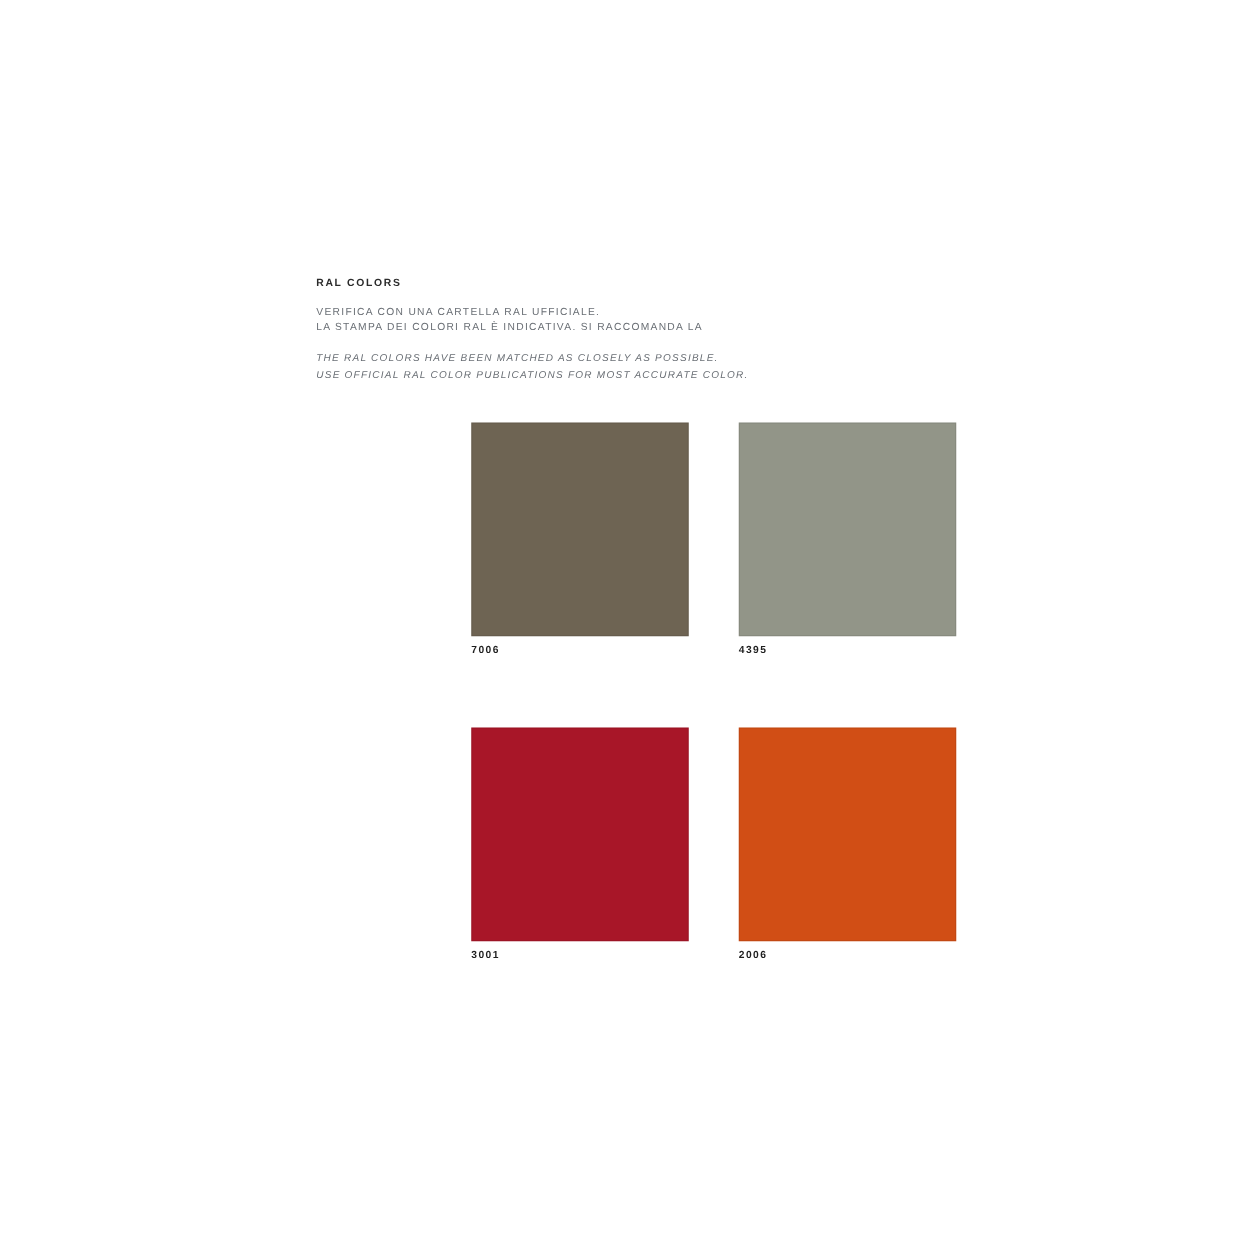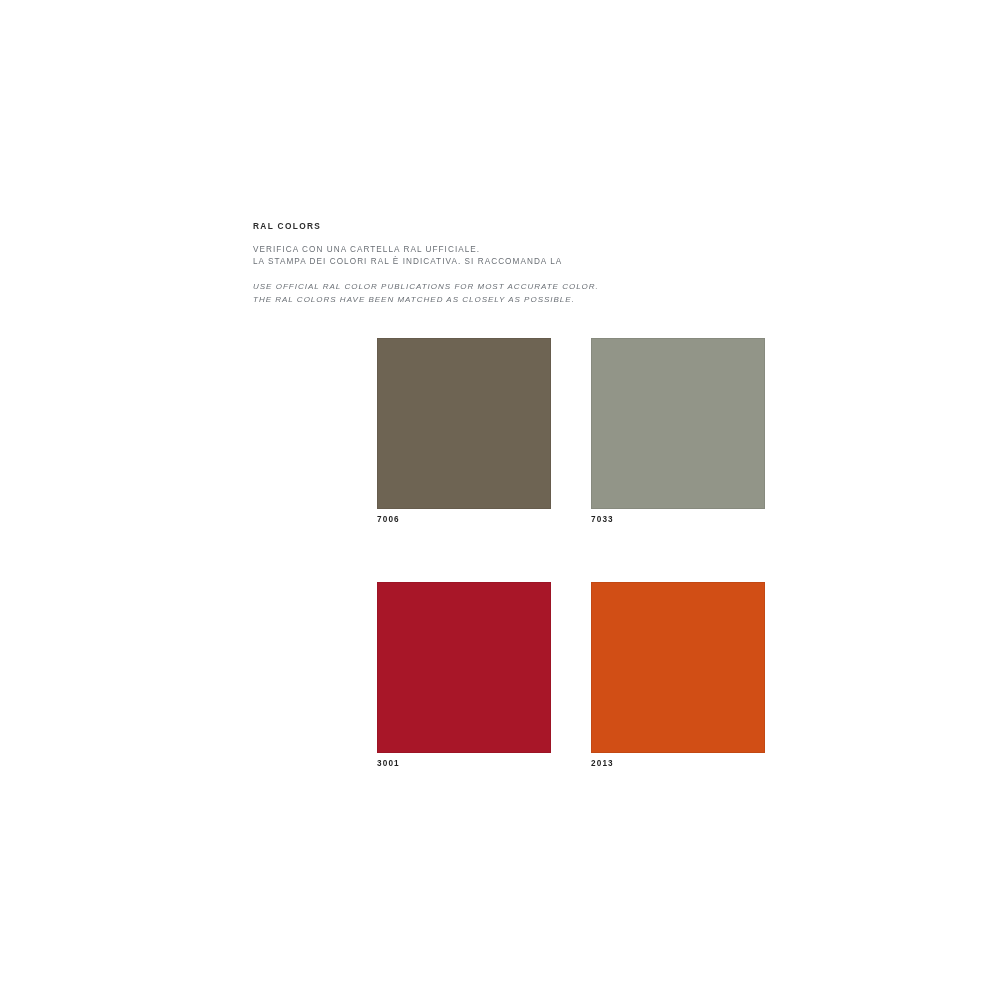--- a/index.html
+++ b/index.html
@@ -118,44 +118,44 @@
 
   <div class="legend">
     <div class="legend-title">RAL COLORS</div>
 
     <div class="legend-note">
       <span class="ln">VERIFICA CON UNA CARTELLA RAL UFFICIALE.</span>
       <span class="ln">LA STAMPA DEI COLORI RAL È INDICATIVA. SI RACCOMANDA LA</span>
     </div>
 
     <div class="legend-note-italic">
+      <span class="ln">THE RAL COLORS HAVE BEEN MATCHED AS CLOSELY AS POSSIBLE.</span>
       <span class="ln">USE OFFICIAL RAL COLOR PUBLICATIONS FOR MOST ACCURATE COLOR.</span>
-      <span class="ln">THE RAL COLORS HAVE BEEN MATCHED AS CLOSELY AS POSSIBLE.</span>
     </div>
   </div>
 
   <div class="swatch-grid">
 
     <div class="swatch-row row-1">
       <div class="swatch-cell">
         <div class="swatch-chip" style="background-color: rgb(110, 100, 83);"></div>
         <span class="swatch-label">7006</span>
       </div>
       <div class="swatch-cell">
         <div class="swatch-chip" style="background-color: rgb(146, 149, 136);"></div>
-        <span class="swatch-label">7033</span>
+        <span class="swatch-label">4395</span>
       </div>
     </div>
 
     <div class="swatch-row row-2">
       <div class="swatch-cell">
         <div class="swatch-chip" style="background-color: rgb(168, 22, 40);"></div>
         <span class="swatch-label">3001</span>
       </div>
       <div class="swatch-cell">
         <div class="swatch-chip" style="background-color: rgb(209, 78, 21);"></div>
-        <span class="swatch-label">2013</span>
+        <span class="swatch-label">2006</span>
       </div>
     </div>
 
   </div>
 
 </div>
 
 </body></html>

